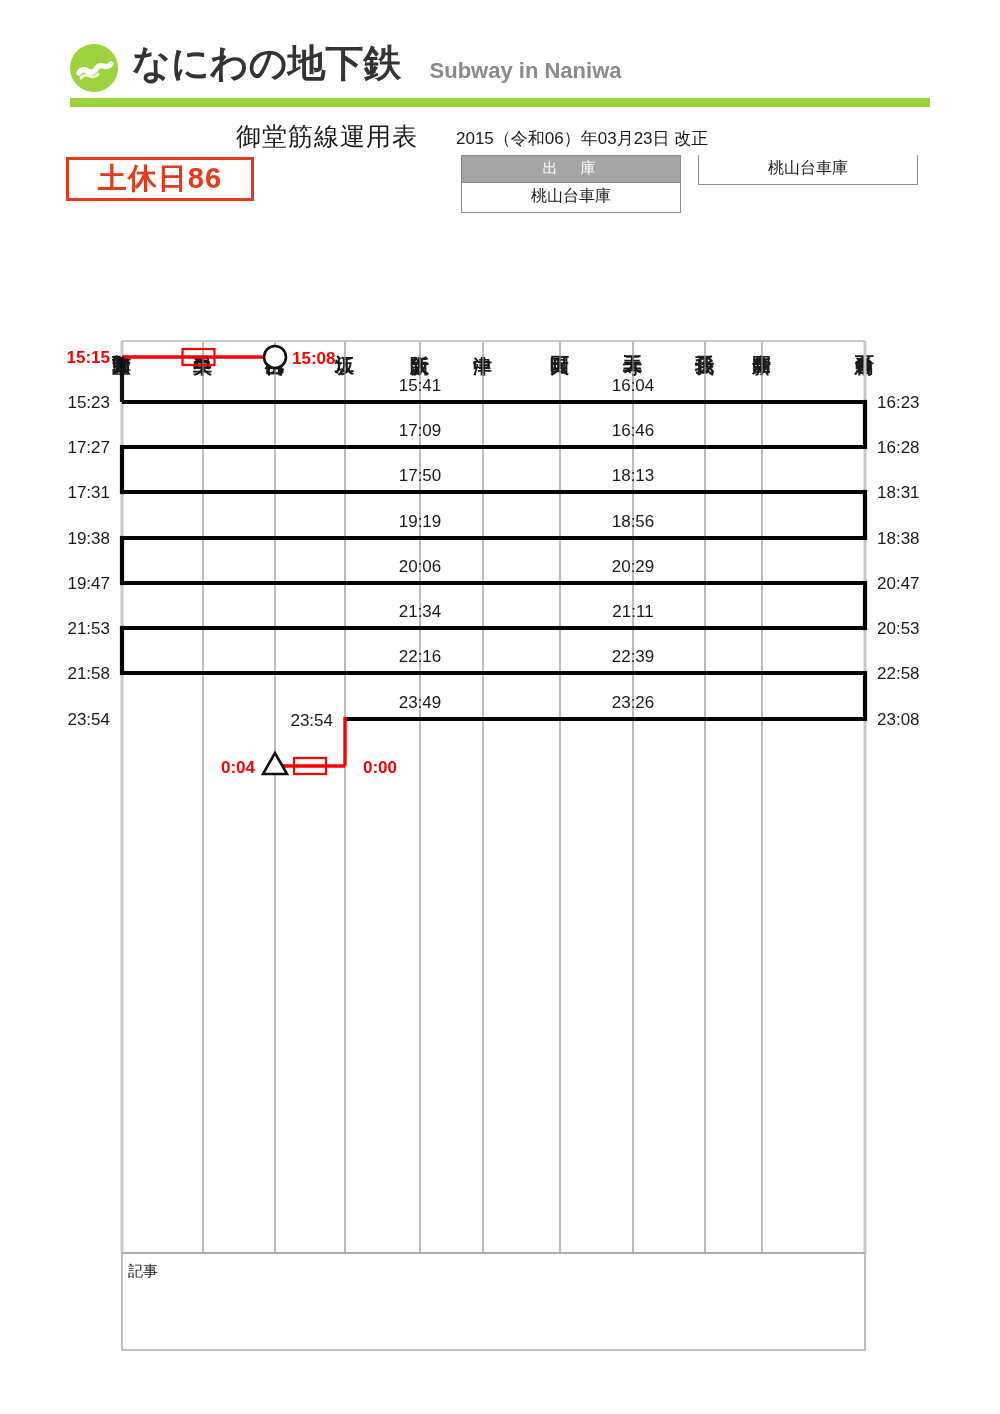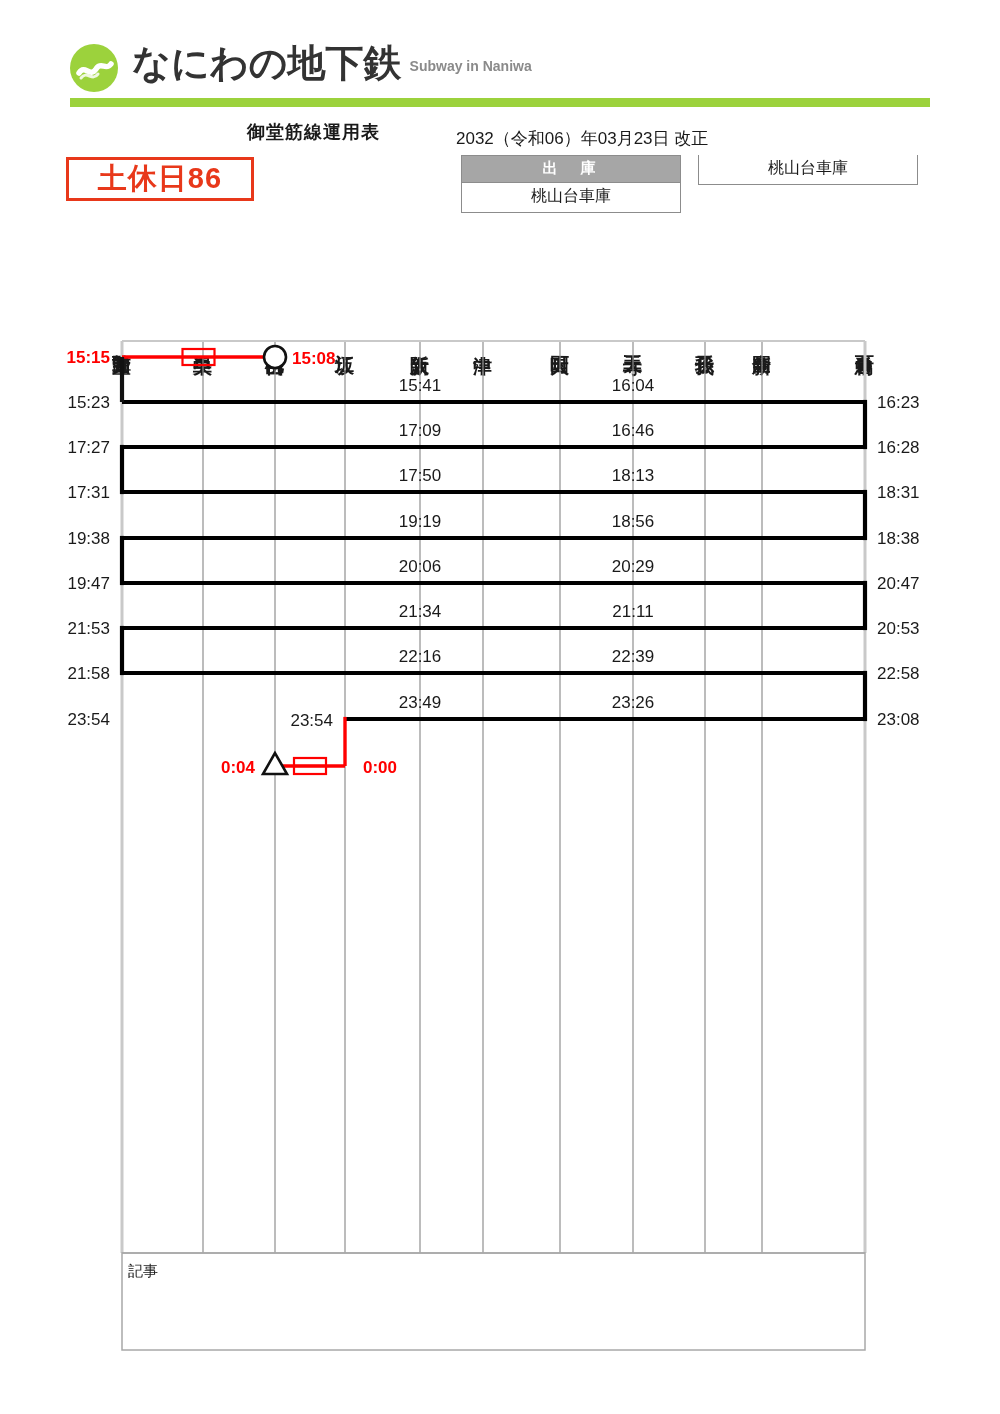--- a/index.html
+++ b/index.html
@@ -37,43 +37,43 @@
   #logo-text {
     margin-left: 14px;
     font-size: 38px;
     font-weight: bold;
     letter-spacing: 0px;
     color: #333333;
     white-space: nowrap;
     line-height: 1;
   }
   #logo-sub {
-    margin-left: 8px;
-    font-size: 14px;
+    margin-left: 28px;
+    font-size: 22px;
     font-weight: bold;
     color: #8a8a8a;
     white-space: nowrap;
     padding-top: 14px;
   }
   #green-bar {
     position: absolute;
     left: 70px;
     top: 98px;
     width: 860px;
     height: 9px;
     background: #9cd23c;
   }
 
   
   #doc-title {
     position: absolute;
-    left: 247px;
+    left: 236px;
     top: 120px;
-    font-size: 18px;
-    font-weight: bold;
+    font-size: 25px;
+    font-weight: normal;
     letter-spacing: 1px;
     white-space: nowrap;
   }
   #doc-date {
     position: absolute;
     left: 456px;
     top: 127px;
     font-size: 17px;
     white-space: nowrap;
     letter-spacing: 0px;
@@ -105,21 +105,21 @@
   #depot-in  { left: 698px; top: 155px; }
   .depot-head {
     background: #a6a6a6;
     color: #ffffff;
     font-size: 15px;
     text-align: center;
     letter-spacing: 4px;
     padding: 3px 12px 4px;
     border: 1px solid #8c8c8c;
     box-sizing: border-box;
-    font-weight: bold;
+    font-weight: normal;
   }
   .depot-cell {
     background: #ffffff;
     color: #1a1a1a;
     font-size: 16px;
     text-align: center;
     padding: 3px 8px 5px;
     border: 1px solid #8c8c8c;
     border-top: none;
     box-sizing: border-box;
@@ -171,21 +171,21 @@
       <path d="M9 29 C15 20, 20 34, 26 25 C31 17, 36 27, 41 20" stroke="#ffffff" stroke-width="5.5" fill="none" stroke-linecap="round"></path>
       <path d="M11 34 C17 26, 22 38, 28 30" stroke="#ffffff" stroke-width="3" fill="none" stroke-linecap="round" opacity="0.85"></path>
     </svg>
   </div>
   <div id="logo-text">なにわの地下鉄</div>
   <div id="logo-sub">Subway in Naniwa</div>
 </div>
 <div id="green-bar"></div>
 
 <div id="doc-title">御堂筋線運用表</div>
-<div id="doc-date">2032（令和06）年03月23日 改正</div>
+<div id="doc-date">2015（令和06）年03月23日 改正</div>
 <div id="duty-badge">土休日86</div>
 
 <div class="depot-table" id="depot-out">
   <div class="depot-head">出　庫</div>
   <div class="depot-cell">桃山台車庫</div>
 </div>
 <div class="depot-table" id="depot-in">
   <div class="depot-cell">桃山台車庫</div>
 </div>
 

